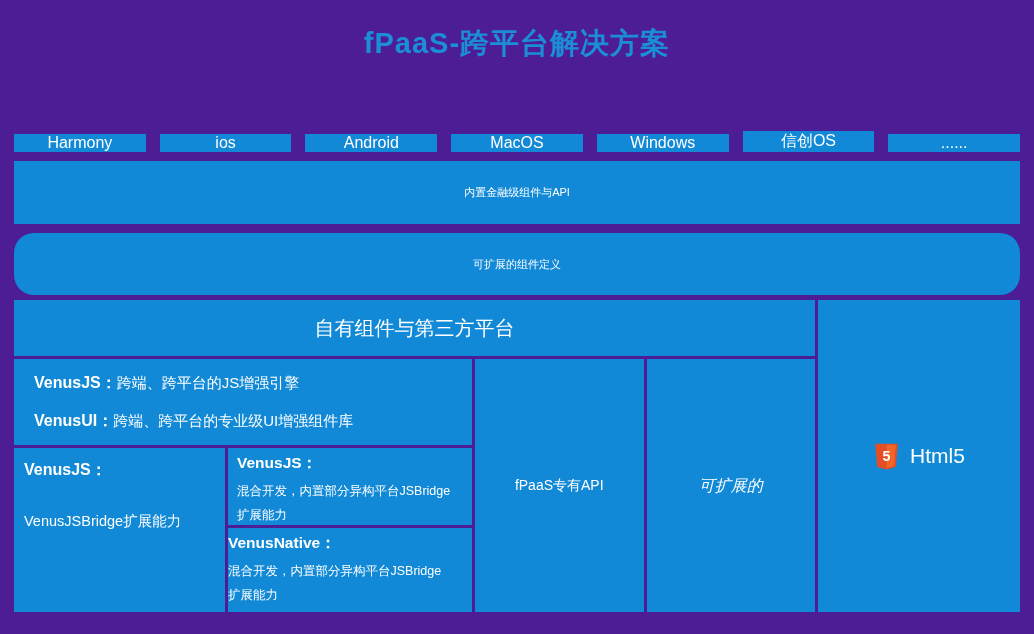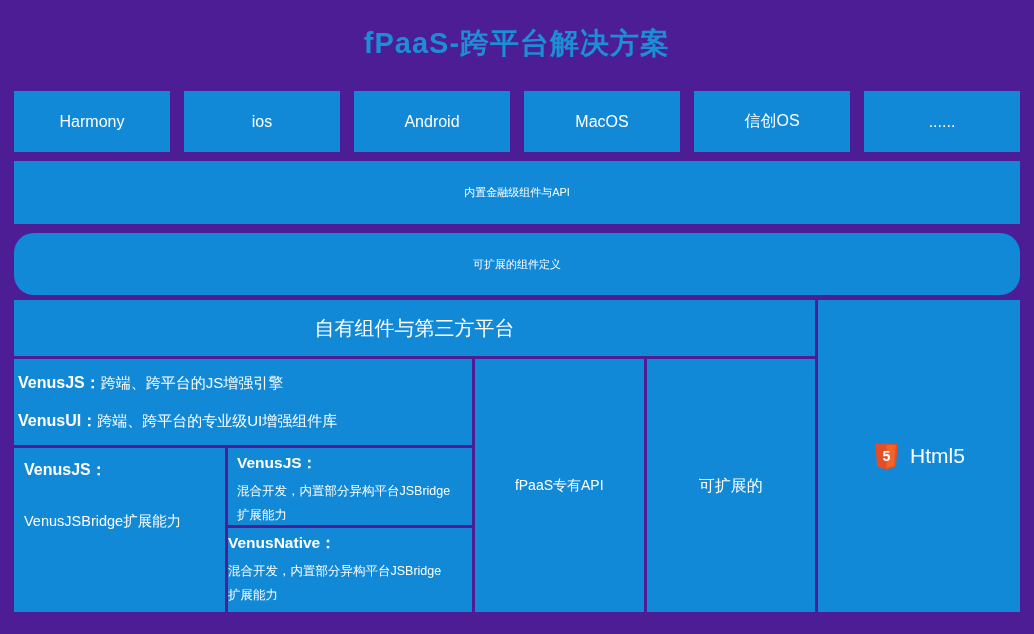--- a/index.html
+++ b/index.html
@@ -14,21 +14,21 @@
   .title {
     position:absolute; top:24px; left:0; right:0;
     text-align:center; font-size:29px; font-weight:bold;
     color:#1b8ed6; letter-spacing:1px;
   }
 
   .box { background:#1189d7; color:#ffffff; }
 
   .platform-row {
     position:absolute; left:14px; top:91px; width:1006px; height:61px;
-    display:flex; gap:14px;
+    display:flex; gap:14px;align-items:flex-end;
   }
   .platform-row .cell {
     flex:1; display:flex; align-items:center; justify-content:center;
     font-size:16px;
   }
 
   .bar {
     position:absolute; left:14px; width:1006px;
     display:flex; align-items:center; justify-content:center;
     font-size:11px;
@@ -41,21 +41,21 @@
     display:flex; gap:3px;
   }
   .left { width:801px; display:flex; flex-direction:column; gap:3px; }
   .own-bar {
     height:68px; display:flex; align-items:center; justify-content:center;
     font-size:20px;
   }
   .left-bottom { flex:1; display:flex; gap:3px; }
 
   .colA { width:458px; display:flex; flex-direction:column; gap:3px; }
-  .a1 { height:86px; padding:5px 4px; font-size:15px; }
+  .a1 { height:86px; padding:5px 20px; font-size:15px; }
   .a1 .line { line-height:38px; white-space:nowrap; }
   .lbl { font-weight:bold; font-size:16px; }
 
   .a-bottom { flex:1; display:flex; gap:3px; }
   .a2 { width:211px; padding:12px 10px; overflow:hidden; }
   .a2 .lbl-big { font-weight:bold; font-size:16px; margin-bottom:24px; }
   .a2 .body div { font-size:14.5px; line-height:33px; white-space:nowrap; }
 
   .a-right { flex:1; display:flex; flex-direction:column; gap:3px; }
   .a3 { height:77px; padding:5px 9px; overflow:hidden; }
@@ -63,21 +63,21 @@
   .sub-lbl { font-weight:bold; font-size:15.5px; margin-bottom:5px; }
   .small div { font-size:12.5px; line-height:24px; white-space:nowrap; }
 
   .colB {
     flex:1; display:flex; align-items:center; justify-content:center;
     font-size:14px;
   }
   .colC {
     flex:1; display:flex; flex-direction:row;
     align-items:center; justify-content:center;
-    font-size:16px; line-height:34px;
+    font-size:16px; line-height:34px;font-style:italic;
   }
 
   .right {
     width:202px; display:flex; align-items:center; justify-content:center;
     gap:10px;
   }
   .html5-label { font-size:21px; }
   .html5-logo { display:inline-flex; }
 </style>
 </head>
@@ -85,20 +85,21 @@
 
 <div class="canvas">
 
   <div class="title">fPaaS-跨平台解决方案</div>
 
   <div class="platform-row">
     <div class="box cell">Harmony</div>
     <div class="box cell">ios</div>
     <div class="box cell">Android</div>
     <div class="box cell">MacOS</div>
+    <div class="box cell">Windows</div>
     <div class="box cell">信创OS</div>
     <div class="box cell">......</div>
   </div>
 
   <div class="box bar bar1">内置金融级组件与API</div>
 
   <div class="box bar bar2">可扩展的组件定义</div>
 
   <div class="main">
 

